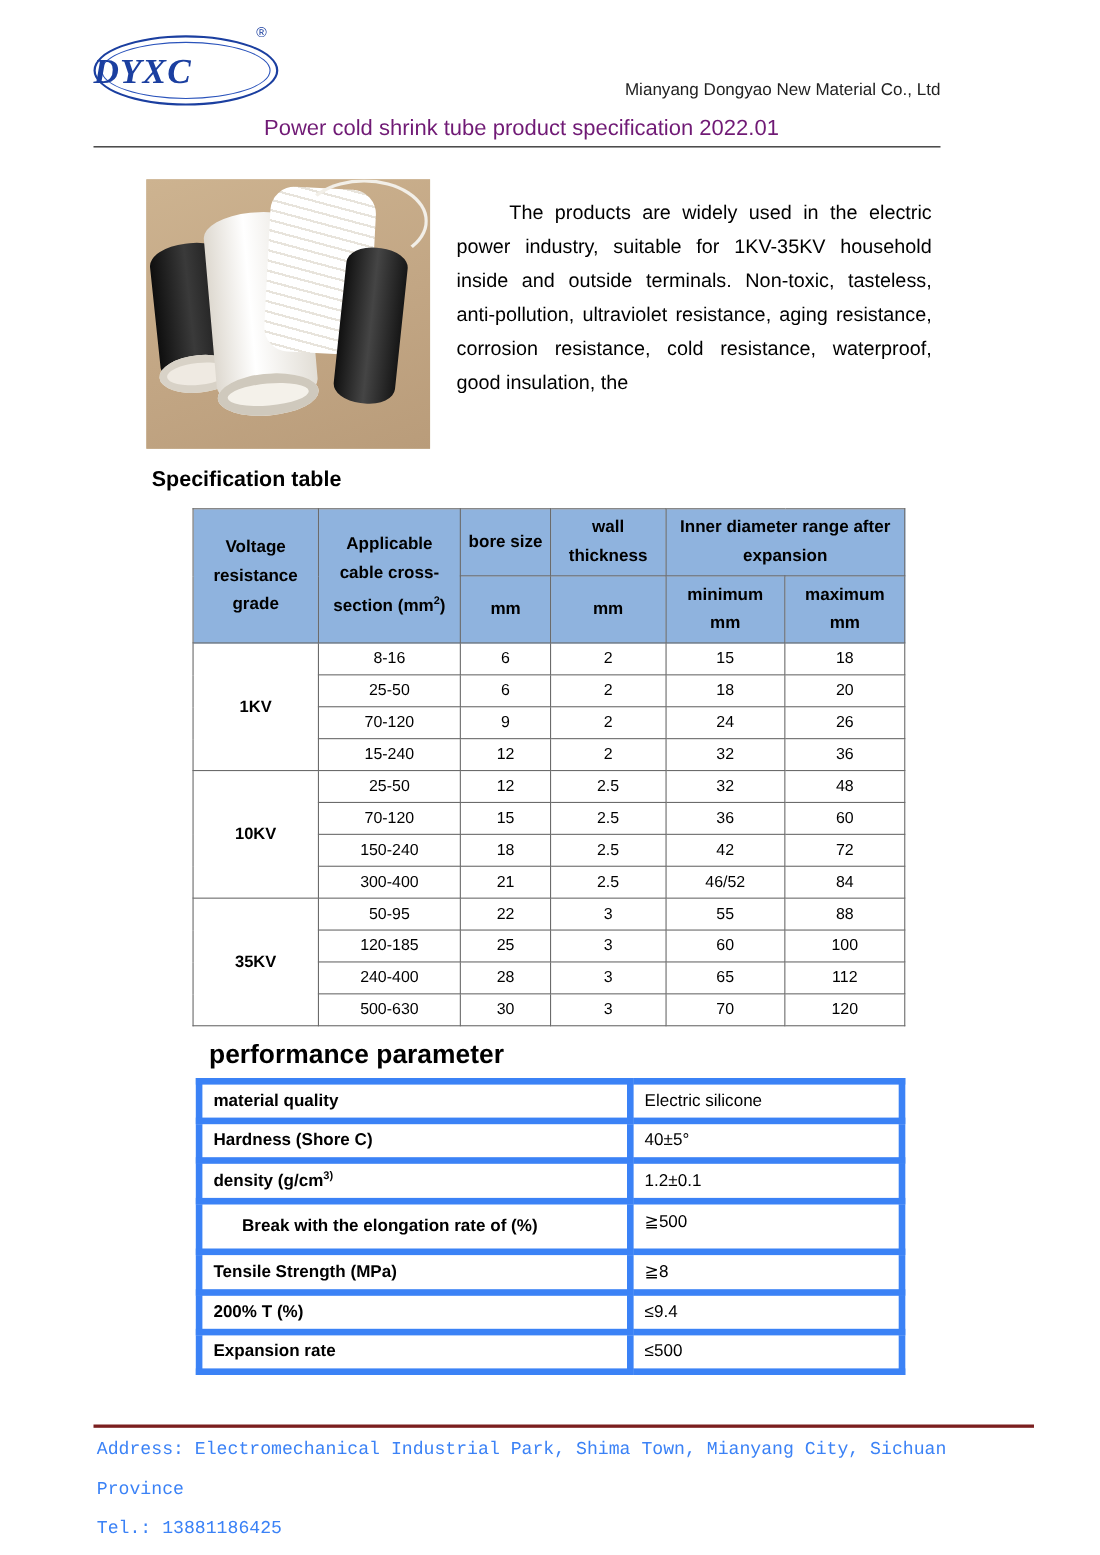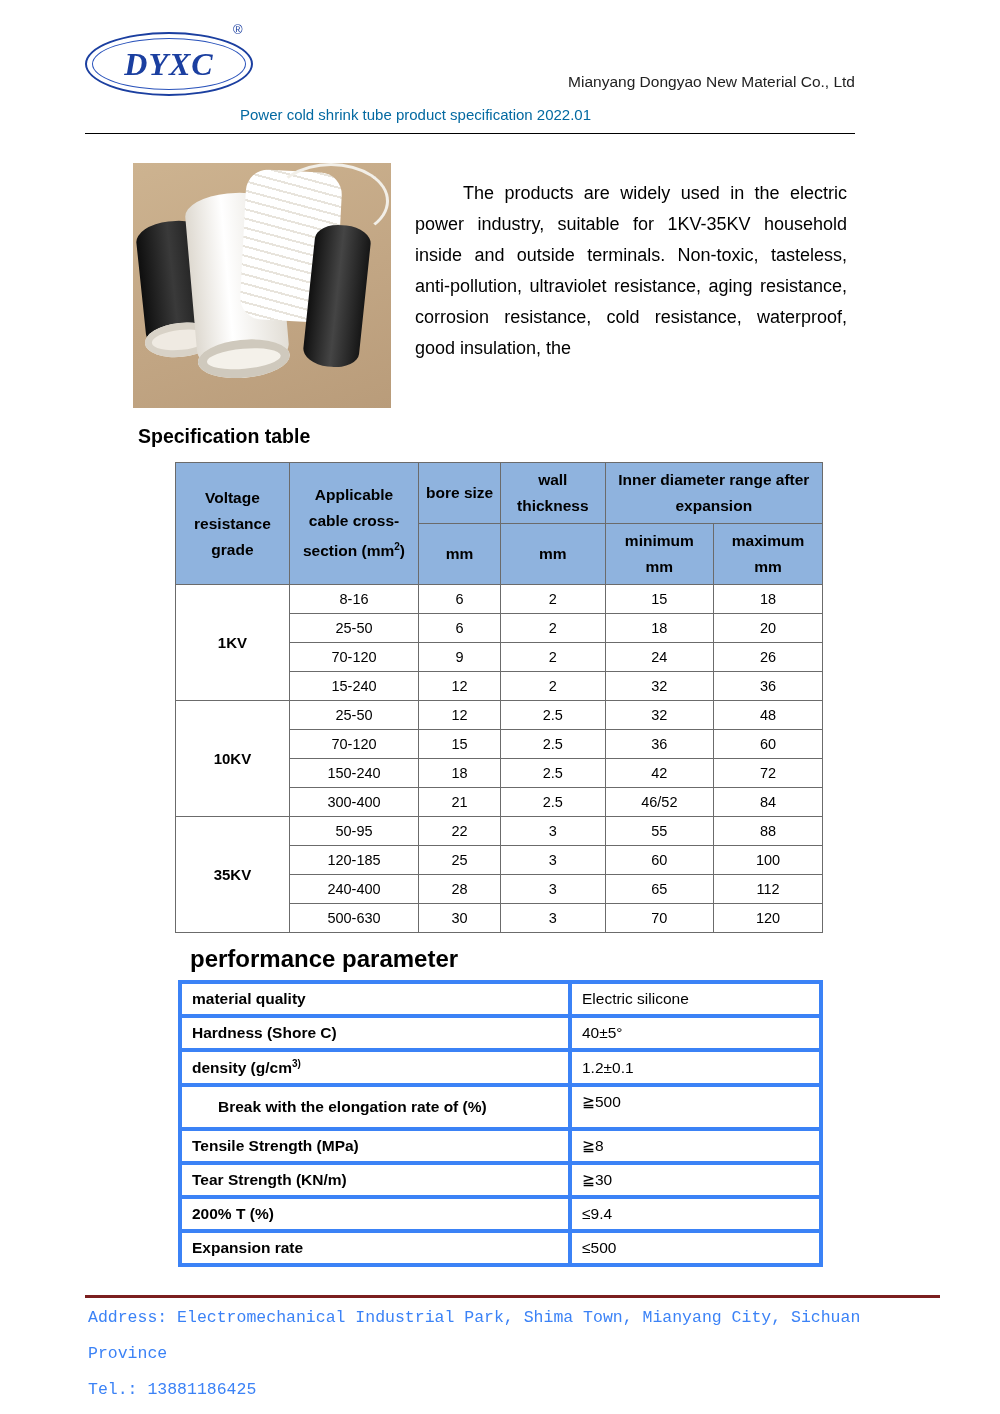--- a/index.html
+++ b/index.html
@@ -49,21 +49,20 @@
     height: 52px;
     border: 1px solid #2a53bb;
     border-radius: 50%;
     box-sizing: border-box;
   }
   .logo-text {
     position: absolute;
     left: 0;
     top: 14px;
     width: 168px;
-    text-align: center;
     font-family: "Liberation Serif", serif;
     font-style: italic;
     font-weight: bold;
     font-size: 32px;
     letter-spacing: 1px;
     color: #1b3fa0;
   }
   .logo-reg {
     position: absolute;
     left: 148px;
@@ -77,22 +76,22 @@
     top: 55px;
     width: 400px;
     text-align: right;
     font-size: 15.5px;
     color: #222222;
   }
   .doc-subtitle {
     position: absolute;
     left: 155px;
     top: 88px;
-    font-size: 15px;
-    color: #0369a1;
+    font-size: 20px;
+    color: #701a75;
   }
   .header-rule {
     position: absolute;
     left: 85px;
     top: 133px;
     width: 770px;
     height: 0;
     border-top: 1px solid #000000;
   }
 
@@ -261,21 +260,21 @@
   
   .perf-table {
     position: absolute;
     left: 178px;
     top: 980px;
     width: 645px;
     border-collapse: collapse;
     font-size: 15.5px;
   }
   .perf-table td {
-    border: 4px solid #3b82f6;
+    border: 6px solid #3b82f6;
     padding: 6px 10px;
     vertical-align: middle;
   }
   .perf-table td.k {
     width: 340px;
     font-weight: bold;
     text-align: justify;
     text-justify: inter-word;
   }
   .perf-table td.v {
@@ -467,24 +466,20 @@
     </tr>
     <tr>
       <td class="k k-two">Break with the elongation rate of (%)</td>
       <td class="v" style="vertical-align:top;">≧500</td>
     </tr>
     <tr>
       <td class="k">Tensile Strength (MPa)</td>
       <td class="v">≧8</td>
     </tr>
     <tr>
-      <td class="k">Tear Strength (KN/m)</td>
-      <td class="v">≧30</td>
-    </tr>
-    <tr>
       <td class="k">200% T (%)</td>
       <td class="v">≤9.4</td>
     </tr>
     <tr>
       <td class="k">Expansion rate</td>
       <td class="v">≤500</td>
     </tr>
   </tbody>
 </table>
 

